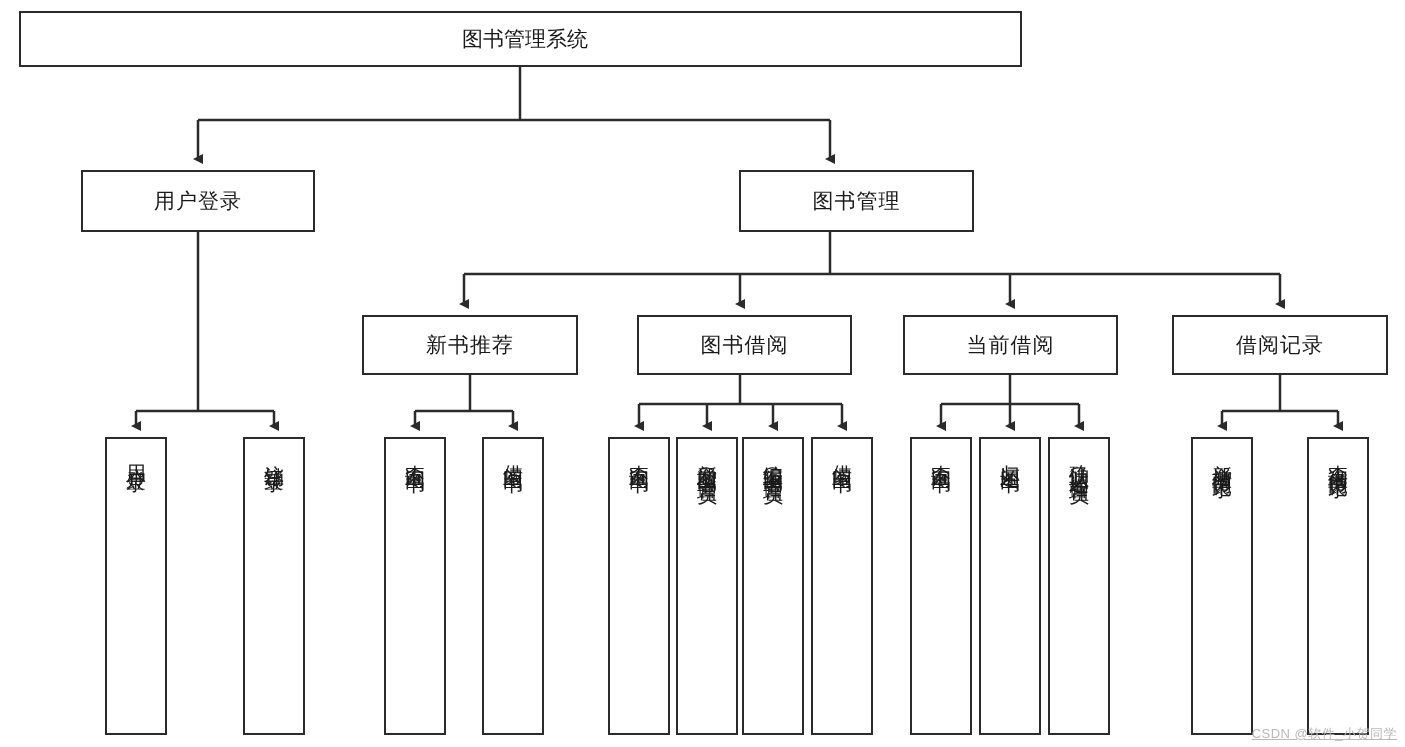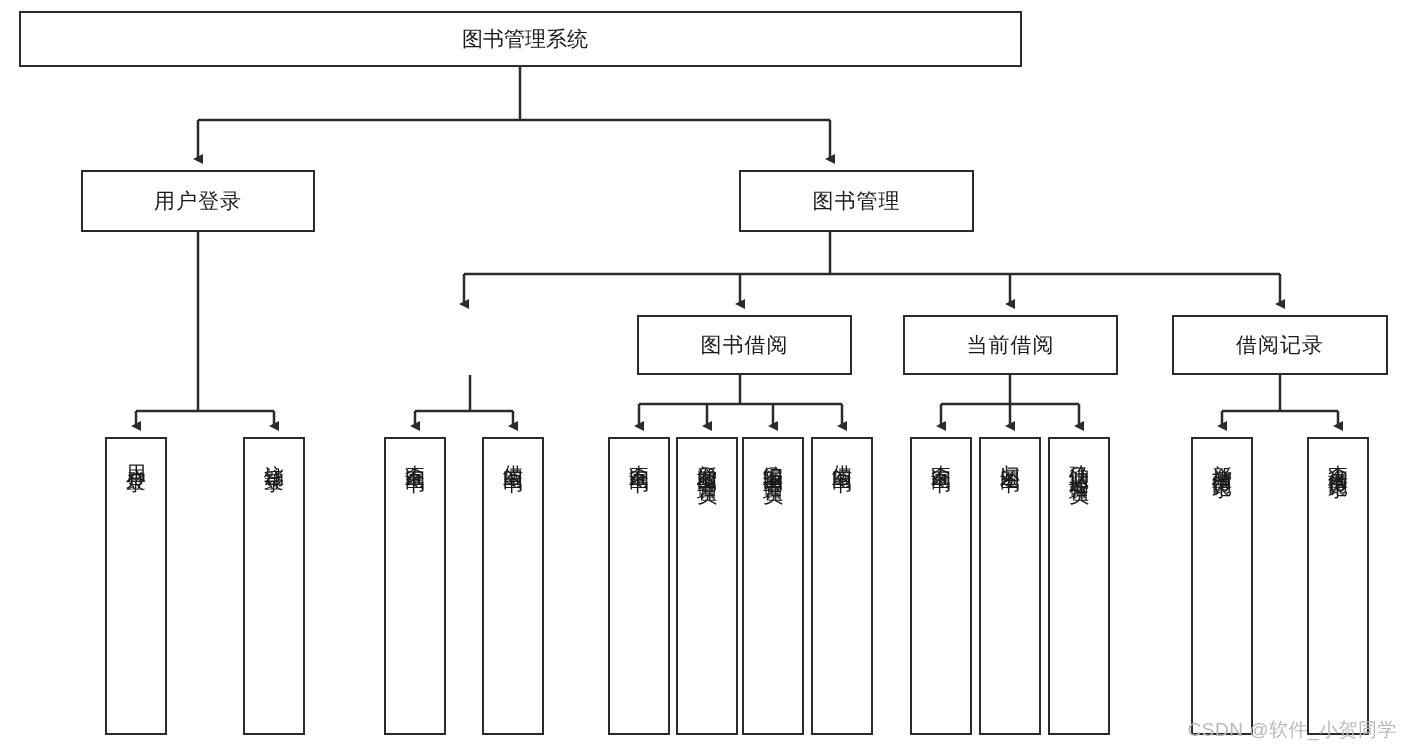--- a/index.html
+++ b/index.html
@@ -7,22 +7,22 @@
   #canvas{position:relative;width:1405px;height:747px;background:#ffffff;overflow:hidden;}
   #svg-layer{position:absolute;left:0;top:0;width:1405px;height:747px;}
   .node{position:absolute;box-sizing:border-box;background:#ffffff;border:2.5px solid #2b2b2b;
         display:flex;align-items:center;justify-content:center;color:#1a1a1a;}
   .node.h{font-size:21px;letter-spacing:1px;}
   .node.root{font-size:21px;padding-left:9px;}
   .leaf{position:absolute;box-sizing:border-box;background:#ffffff;border:2.5px solid #2b2b2b;
         display:flex;align-items:flex-start;justify-content:center;padding-top:10px;}
   .leaf .vtext{writing-mode:vertical-rl;text-orientation:upright;font-size:20px;line-height:1.05;
         letter-spacing:3px;color:#1a1a1a;white-space:nowrap;}
-  .watermark{position:absolute;right:8px;bottom:4px;font-size:19px;color:#b9b9b9;
-        letter-spacing:0.5px;white-space:nowrap;}
+  .watermark{position:absolute;right:8px;bottom:4px;font-size:13px;color:#b9b9b9;
+        letter-spacing:0.5px;white-space:nowrap;text-decoration:underline;}
 </style>
 </head>
 <body>
 
 <div id="canvas">
 
   <svg id="svg-layer" viewBox="0 0 1405 747" xmlns="http://www.w3.org/2000/svg">
     <defs>
       <marker id="arrow" markerWidth="10" markerHeight="10" refX="5" refY="5" orient="auto" markerUnits="userSpaceOnUse">
         <path d="M0,0 L10,0 L5,10 z" fill="#2b2b2b"></path>
@@ -76,20 +76,23 @@
     <span>图书管理系统</span>
   </div>
 
   <div class="node h" style="left:81px;top:170px;width:234px;height:62px;">
     <span>用户登录</span>
   </div>
   <div class="node h" style="left:711px;top:170px;width:235px;height:62px;margin-left:28px;">
     <span>图书管理</span>
   </div>
 
+  <div class="node h" style="left:362px;top:315px;width:216px;height:60px;">
+    <span>新书推荐</span>
+  </div>
   <div class="node h" style="left:637px;top:315px;width:215px;height:60px;">
     <span>图书借阅</span>
   </div>
   <div class="node h" style="left:1172px;top:315px;width:216px;height:60px;">
     <span>借阅记录</span>
   </div>
   <div class="node h" style="left:903px;top:315px;width:215px;height:60px;">
     <span>当前借阅</span>
   </div>
 

